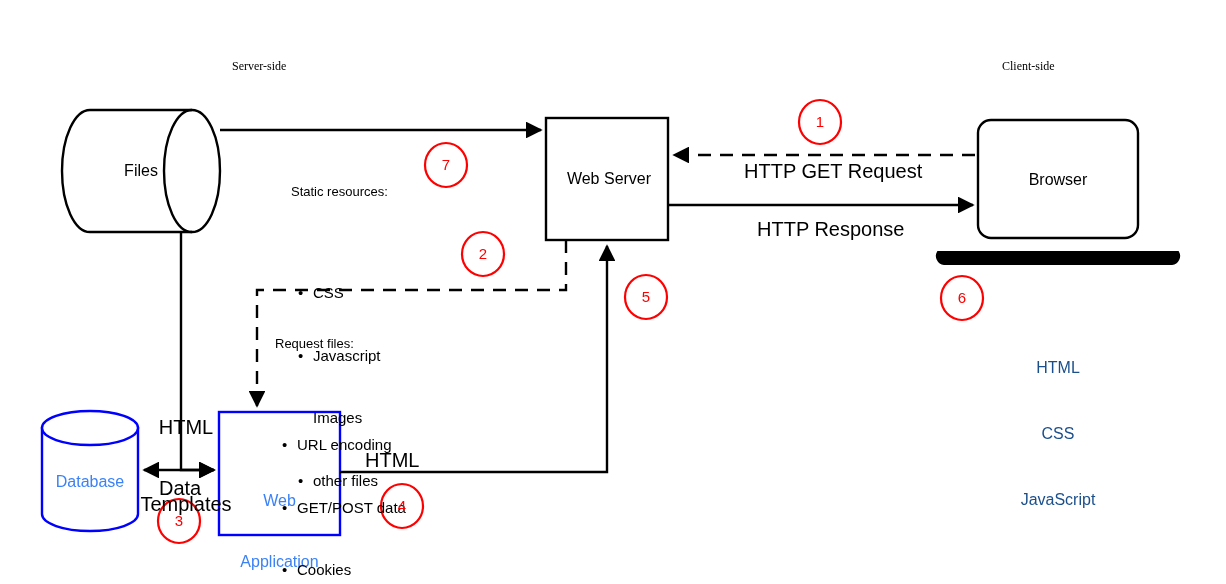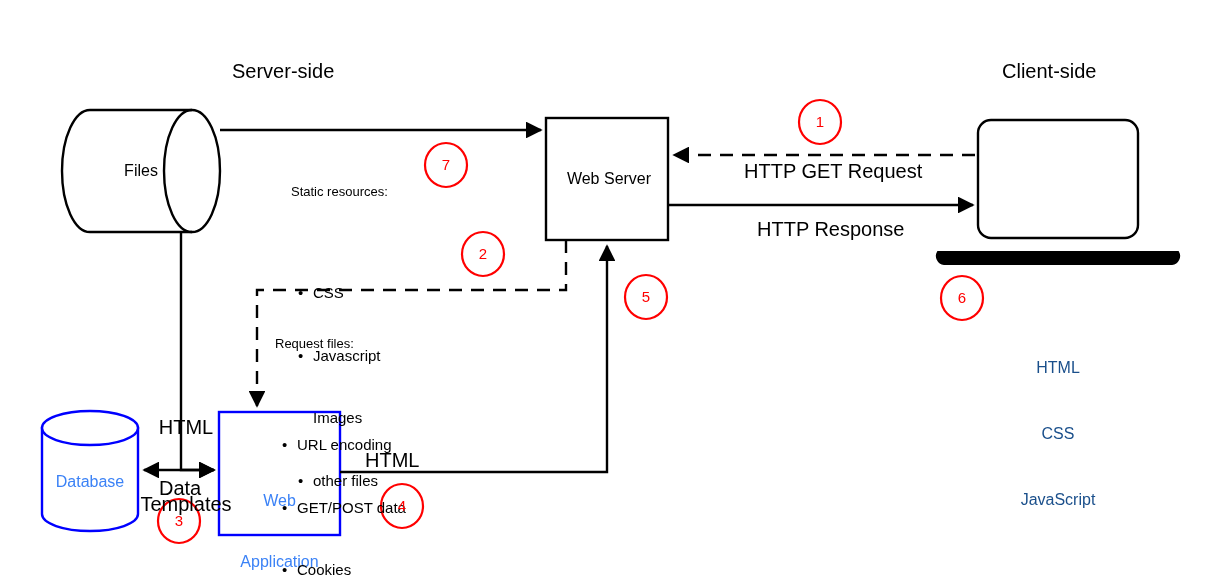--- a/index.html
+++ b/index.html
@@ -22,21 +22,21 @@
     width: 1226px;
     height: 584px;
   }
   .lbl {
     position: absolute;
     font-family: "Liberation Sans", sans-serif;
     color: #000000;
     white-space: pre;
     line-height: 1.28;
   }
-  .hdr { font-size: 20px; }
+  .hdr { font-size: 12px; font-family: Liberation Serif, serif; }
   .node-txt { font-size: 16px; text-align: center; }
   .blue-txt { color: #3b82f6; }
   .navy-txt { color: #1a4f8b; }
   .edge-lbl { font-size: 20px; }
   .blk-title { font-size: 13px; }
   .blk-li { font-size: 15px; }
   .marker-num {
     position: absolute;
     color: #ff0000;
     font-size: 15px;
@@ -120,20 +120,21 @@
   </svg>
 
   <div class="lbl hdr" style="left:232px; top:59px;">Server-side</div>
 
   <div class="lbl hdr" style="left:1002px; top:59px;">Client-side</div>
 
   <div class="lbl node-txt" style="left:90px; top:161px; width:102px;">Files</div>
 
   <div class="lbl node-txt" style="left:546px; top:169px; width:126px;">Web Server</div>
 
+  <div class="lbl node-txt" style="left:978px; top:170px; width:160px;">Browser</div>
 
   <div class="lbl node-txt blue-txt" style="left:42px; top:472px; width:96px;">Database</div>
 
   <div class="lbl node-txt blue-txt" style="left:219px; top:450px; width:121px;">
     <div>Web</div>
     <div>Application</div>
   </div>
 
   <div class="lbl" style="left:291px; top:143px;">
     <div class="blk-title">Static resources:</div>

